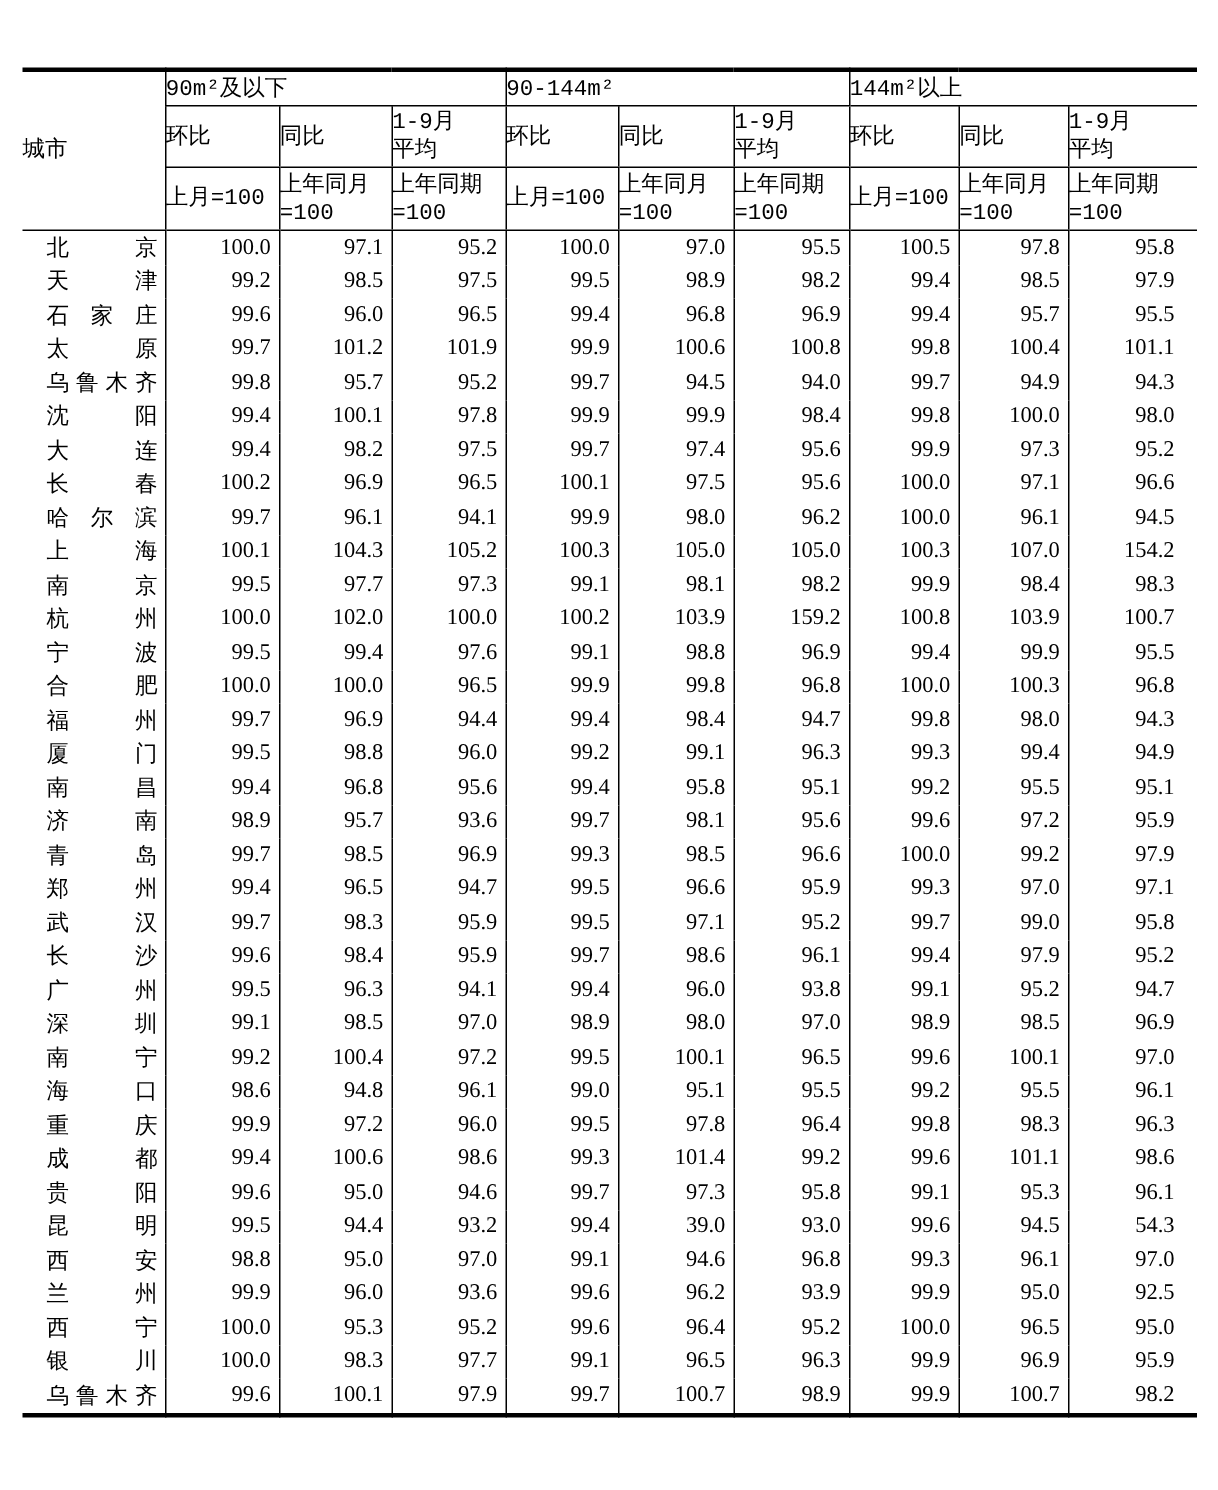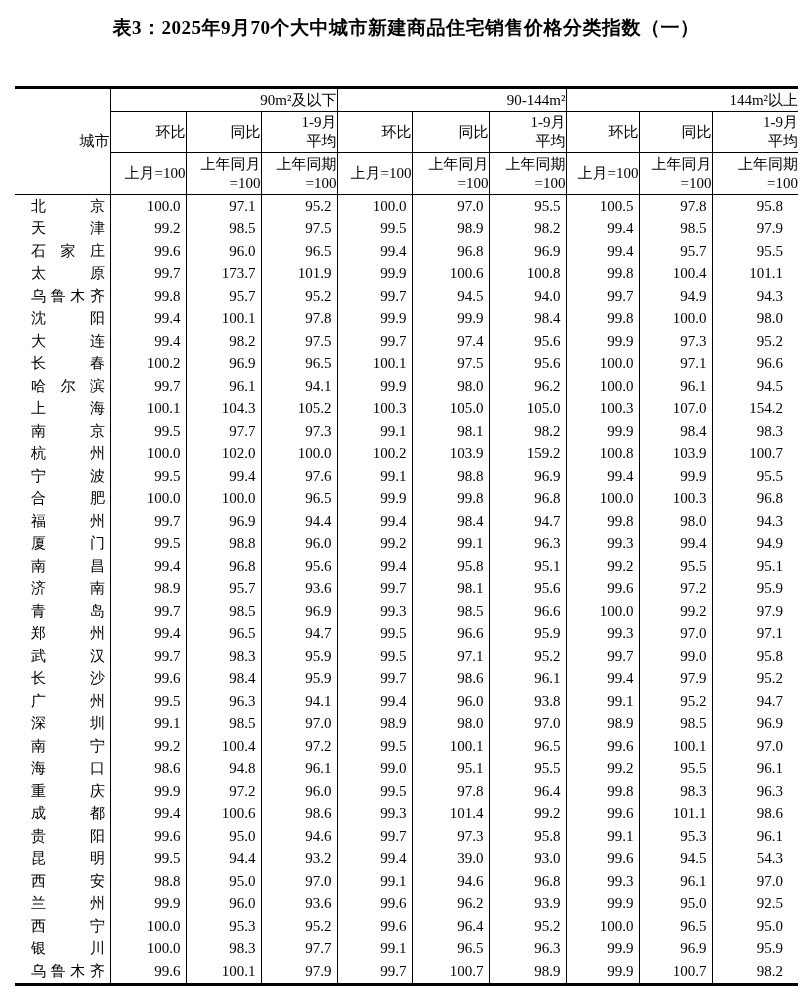--- a/index.html
+++ b/index.html
@@ -27,38 +27,37 @@
   }
   th, td { padding: 0; font-weight: normal; }
   
   th, td { border-left: 1px solid #000; }
   th.city-head, td.city { border-left: none; }
   
   tr.group-row th { border-bottom: 1px solid #000; height: 22px; }
   tr.metric-row th { border-bottom: 1px solid #000; height: 40px; }
   tr.base-row th { height: 41px; }
   tr.base-row th, th.city-head { border-bottom: 1.5px solid #000; }
-  th { text-align: right; white-space: pre-line; line-height: 19px; }
+  th { text-align: left; white-space: pre-line; line-height: 19px; font-family: Liberation Mono, monospace; }
   tbody td { height: 22.5px; }
   td.num { text-align: right; padding-right: 5px; }
   td.num:last-child { padding-right: 15px; }
   td.city { padding-left: 16px; }
   .city-name {
     display: inline-block;
     width: 74px;
     text-align: justify;
     text-align-last: justify;
   }
 </style>
 </head>
 <body>
 
 <div class="page">
 
-  <div class="title">表3：2025年9月70个大中城市新建商品住宅销售价格分类指数（一）</div>
 
   <table class="idx">
     <colgroup>
       <col style="width:95px">
       <col style="width:76px">
         <col style="width:75px">
         <col style="width:76px">
       <col style="width:75px">
         <col style="width:77px">
         <col style="width:77px">
@@ -138,21 +137,21 @@
           <td class="num">99.4</td>
           <td class="num">96.8</td>
           <td class="num">96.9</td>
           <td class="num">99.4</td>
           <td class="num">95.7</td>
           <td class="num">95.5</td>
         </tr>
         <tr>
           <td class="city"><span class="city-name">太原</span></td>
           <td class="num">99.7</td>
-          <td class="num">173.7</td>
+          <td class="num">101.2</td>
           <td class="num">101.9</td>
           <td class="num">99.9</td>
           <td class="num">100.6</td>
           <td class="num">100.8</td>
           <td class="num">99.8</td>
           <td class="num">100.4</td>
           <td class="num">101.1</td>
         </tr>
         <tr>
           <td class="city"><span class="city-name">乌鲁木齐</span></td>

